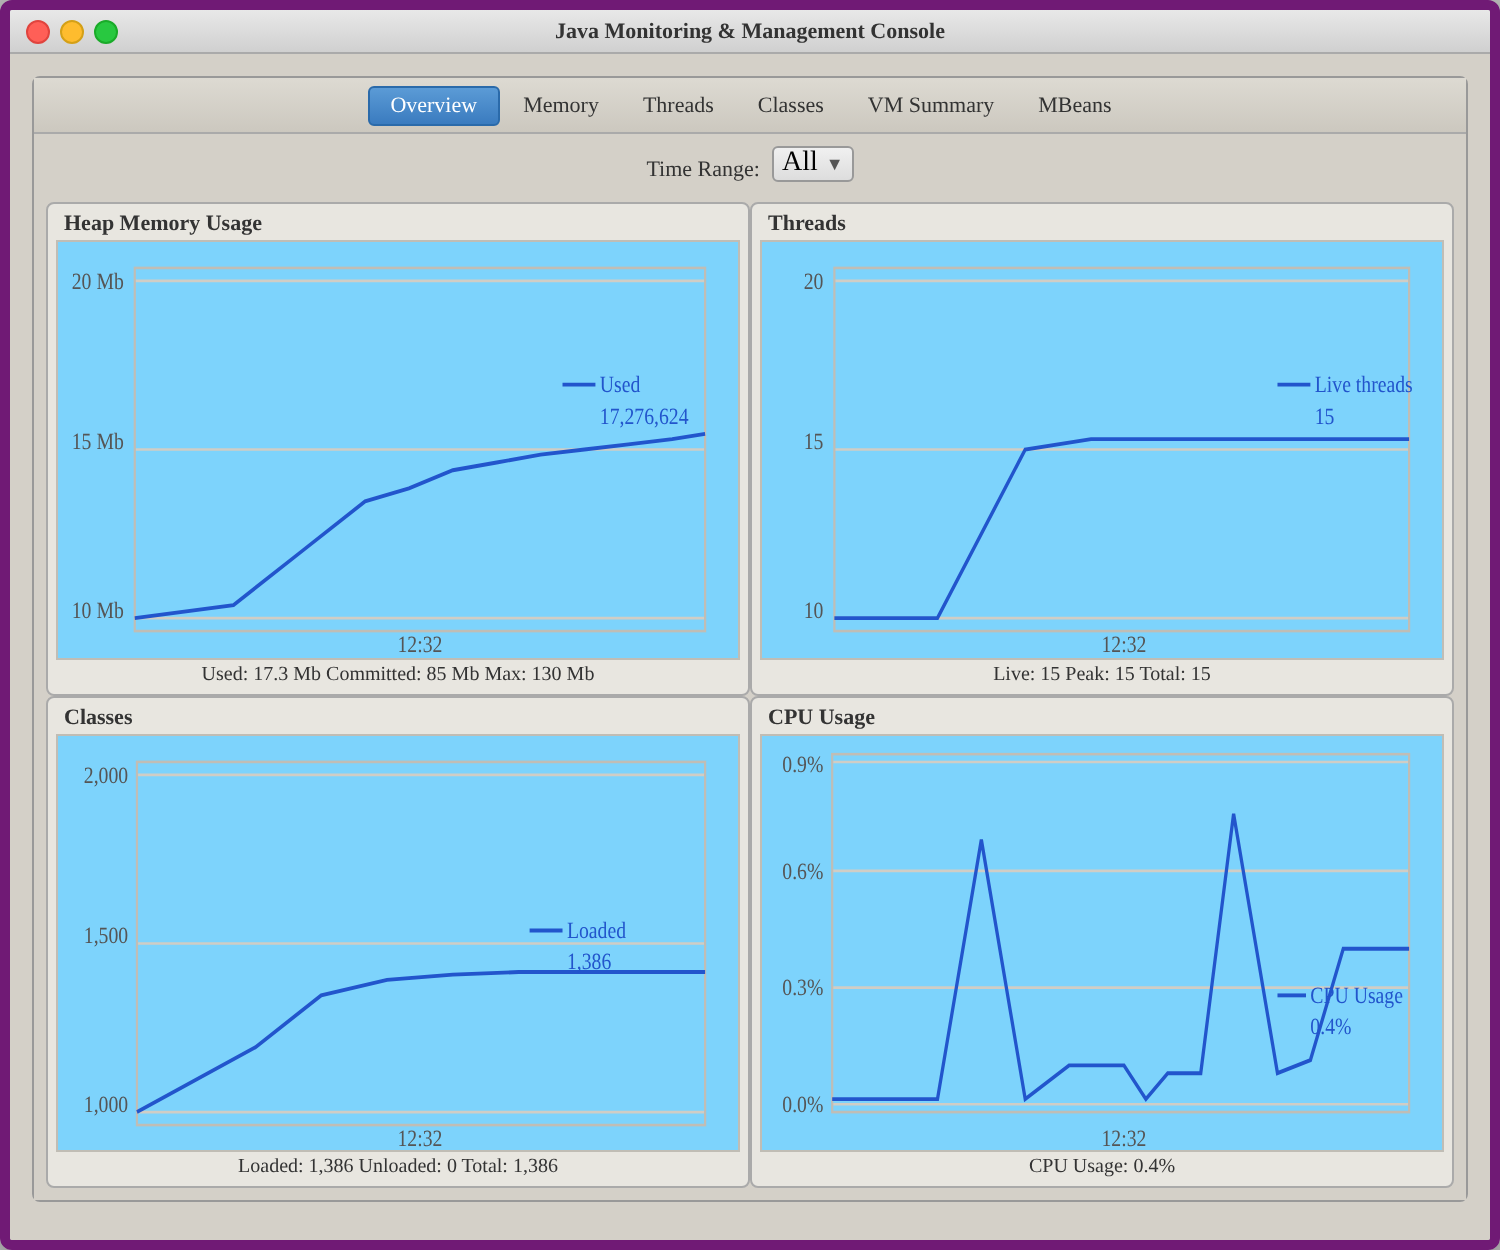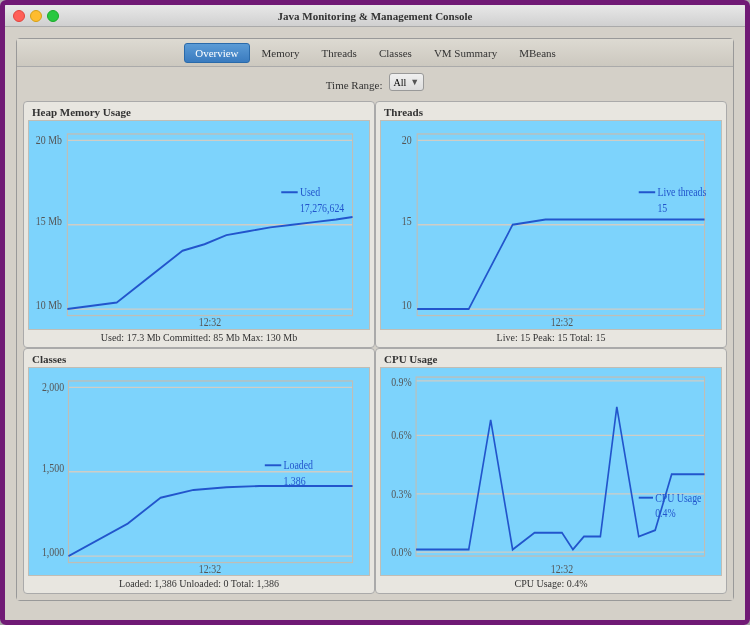--- a/index.html
+++ b/index.html
@@ -100,21 +100,21 @@
       display: flex;
       align-items: center;
       background: linear-gradient(to bottom, #f0f0f0, #ddd);
       border: 1px solid #999;
       border-radius: 3px;
       padding: 1px 4px;
       height: 18px;
       gap: 4px;
       cursor: pointer;
     }
-    .select-text { font-size: 10px; }
+    .select-text { font-size: 14px; }
     .select-arrow { font-size: 9px; color: #555; }
     .charts-container {
       display: grid;
       grid-template-columns: 1fr 1fr;
       grid-template-rows: 1fr 1fr;
       gap: 0;
       padding: 4px 6px 6px 6px;
       background: #d4d0c8;
       height: calc(625px - 22px - 20px - 22px - 28px - 30px);
     }

